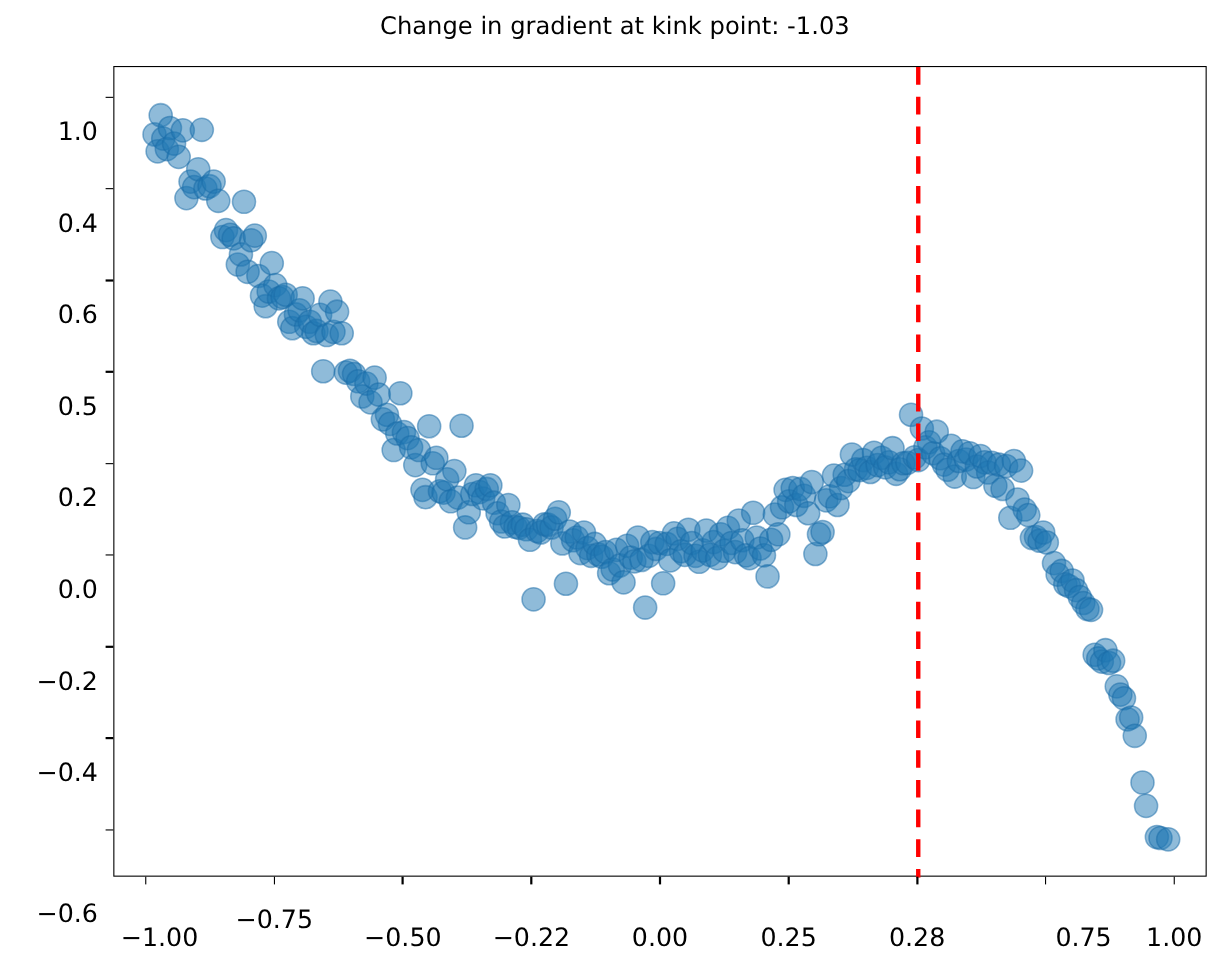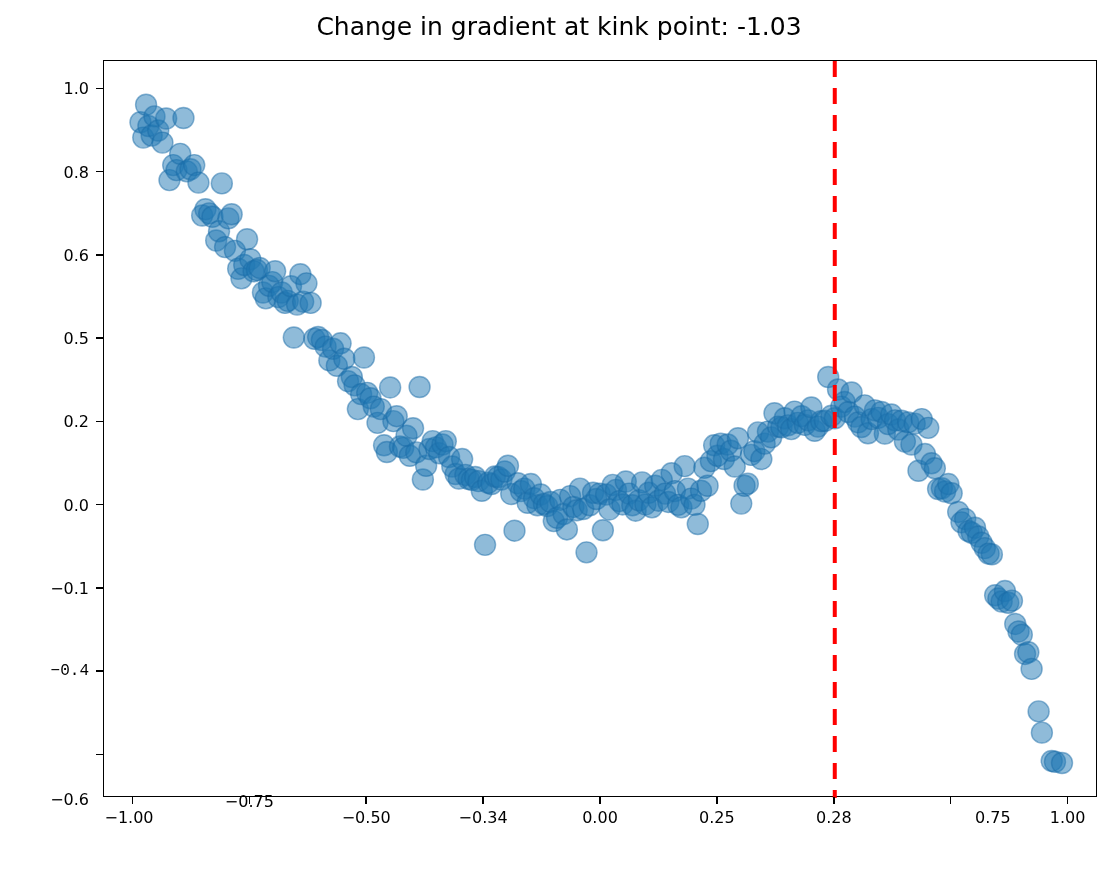--- a/index.html
+++ b/index.html
@@ -1,30 +1,30 @@
 <!DOCTYPE html>
 <html><head>
 <meta charset="utf-8">
 <style>
   html,body{margin:0;padding:0;background:#ffffff;}
   body{width:1118px;height:869px;overflow:hidden;font-family:"DejaVu Sans",sans-serif;}
   #figure{position:relative;width:1118px;height:869px;background:#ffffff;}
   #title{
     position:absolute;left:0;top:12px;width:1118px;text-align:center;
-    font-size:25px;color:#000000;font-family:"DejaVu Sans",sans-serif;
+    font-size:22px;color:#000000;font-family:"DejaVu Sans",sans-serif;
     letter-spacing:0px;white-space:nowrap;
   }
   #axes{
     position:absolute;left:103px;top:60px;width:994px;height:737px;
     box-sizing:border-box;border:1.6px solid #000000;background:#ffffff;
   }
   #plotsvg{position:absolute;left:0;top:0;width:994px;height:737px;display:block;}
   .tick-label{
-    position:absolute;font-size:16px;color:#000000;
-    font-family:"DejaVu Sans",sans-serif;white-space:nowrap;
+    position:absolute;font-size:23px;color:#000000;
+    font-family:"DejaVu Sans",sans-serif;white-space:nowrap;margin-top:32px;
   }
   .ylab{text-align:right;transform:translateY(-50%);}
   .xlab{text-align:center;transform:translateX(-50%);}
   .tickmark{position:absolute;background:#000000;}
   .ytick{width:7px;height:1.6px;}
   .xtick{height:7px;width:1.6px;}
 </style>
 </head>
 <body>
 
@@ -313,43 +313,43 @@
       <g id="vline-layer">
           <line x1="730.7723424270931" x2="730.7723424270931" y1="0" y2="737" stroke="#ff0000" stroke-width="4" stroke-dasharray="16,11"></line>
         </g>
     </svg>
   </div>
 
   <div id="ticks-layer">
       <div class="tickmark ytick" style="left: 96px; top: 87.5141px;"></div>
       <div class="tick-label ylab" style="left: 17px; top: 88.3141px; width: 72px;">1.0</div>
       <div class="tickmark ytick" style="left: 96px; top: 170.791px;"></div>
-      <div class="tick-label ylab" style="left: 17px; top: 171.591px; width: 72px;">0.8</div>
+      <div class="tick-label ylab" style="left: 17px; top: 171.591px; width: 72px;">0.4</div>
       <div class="tickmark ytick" style="left: 96px; top: 254.068px;"></div>
       <div class="tick-label ylab" style="left: 17px; top: 254.868px; width: 72px;">0.6</div>
       <div class="tickmark ytick" style="left: 96px; top: 337.345px;"></div>
       <div class="tick-label ylab" style="left: 17px; top: 338.145px; width: 72px;">0.5</div>
       <div class="tickmark ytick" style="left: 96px; top: 420.621px;"></div>
       <div class="tick-label ylab" style="left: 17px; top: 421.421px; width: 72px;">0.2</div>
       <div class="tickmark ytick" style="left: 96px; top: 503.898px;"></div>
       <div class="tick-label ylab" style="left: 17px; top: 504.698px; width: 72px;">0.0</div>
       <div class="tickmark ytick" style="left: 96px; top: 587.175px;"></div>
-      <div class="tick-label ylab" style="left: 17px; top: 587.975px; width: 72px;">−0.1</div>
+      <div class="tick-label ylab" style="left: 17px; top: 587.975px; width: 72px;">−0.2</div>
       <div class="tickmark ytick" style="left: 96px; top: 670.452px;"></div>
-      <div class="tick-label ylab" style="left: 17px; top: 671.252px; width: 72px; font-family: Liberation Mono, monospace;">−0.4</div>
+      <div class="tick-label ylab" style="left: 17px; top: 671.252px; width: 72px;">−0.4</div>
       <div class="tickmark ytick" style="left: 96px; top: 753.729px;"></div>
       <div class="tick-label ylab" style="left: 17px; top: 799px; width: 72px;">−0.6</div>
       <div class="tickmark xtick" style="left: 131.655px; top: 797px;"></div>
-      <div class="tick-label xlab" style="left: 129px; top: 808px; width: 120px; margin-left: -60px; transform: none;">−1.00</div>
+      <div class="tick-label xlab" style="left: 145px; top: 808px; width: 120px; margin-left: -60px; transform: none;">−1.00</div>
       <div class="tickmark xtick" style="left: 248.541px; top: 797px;"></div>
       <div class="tick-label xlab" style="left: 249.341px; top: 792px; width: 120px; margin-left: -60px; transform: none;">−0.75</div>
       <div class="tickmark xtick" style="left: 365.428px; top: 797px;"></div>
       <div class="tick-label xlab" style="left: 366.228px; top: 808px; width: 120px; margin-left: -60px; transform: none;">−0.50</div>
       <div class="tickmark xtick" style="left: 482.314px; top: 797px;"></div>
-      <div class="tick-label xlab" style="left: 483.114px; top: 808px; width: 120px; margin-left: -60px; transform: none;">−0.34</div>
+      <div class="tick-label xlab" style="left: 483.114px; top: 808px; width: 120px; margin-left: -60px; transform: none;">−0.22</div>
       <div class="tickmark xtick" style="left: 599.2px; top: 797px;"></div>
       <div class="tick-label xlab" style="left: 600px; top: 808px; width: 120px; margin-left: -60px; transform: none; text-align: center;">0.00</div>
       <div class="tickmark xtick" style="left: 716.086px; top: 797px;"></div>
       <div class="tick-label xlab" style="left: 716.886px; top: 808px; width: 120px; margin-left: -60px; transform: none;">0.25</div>
       <div class="tickmark xtick" style="left: 832.972px; top: 797px;"></div>
       <div class="tick-label xlab" style="left: 833.772px; top: 808px; width: 120px; margin-left: -60px; transform: none;">0.28</div>
       <div class="tickmark xtick" style="left: 949.859px; top: 797px;"></div>
       <div class="tick-label xlab" style="left: 950.659px; top: 808px; width: 120px; margin-left: -60px; transform: none; text-align: right;">0.75</div>
       <div class="tickmark xtick" style="left: 1066.74px; top: 797px;"></div>
       <div class="tick-label xlab" style="left: 1067.54px; top: 808px; width: 120px; margin-left: -60px; transform: none;">1.00</div>

